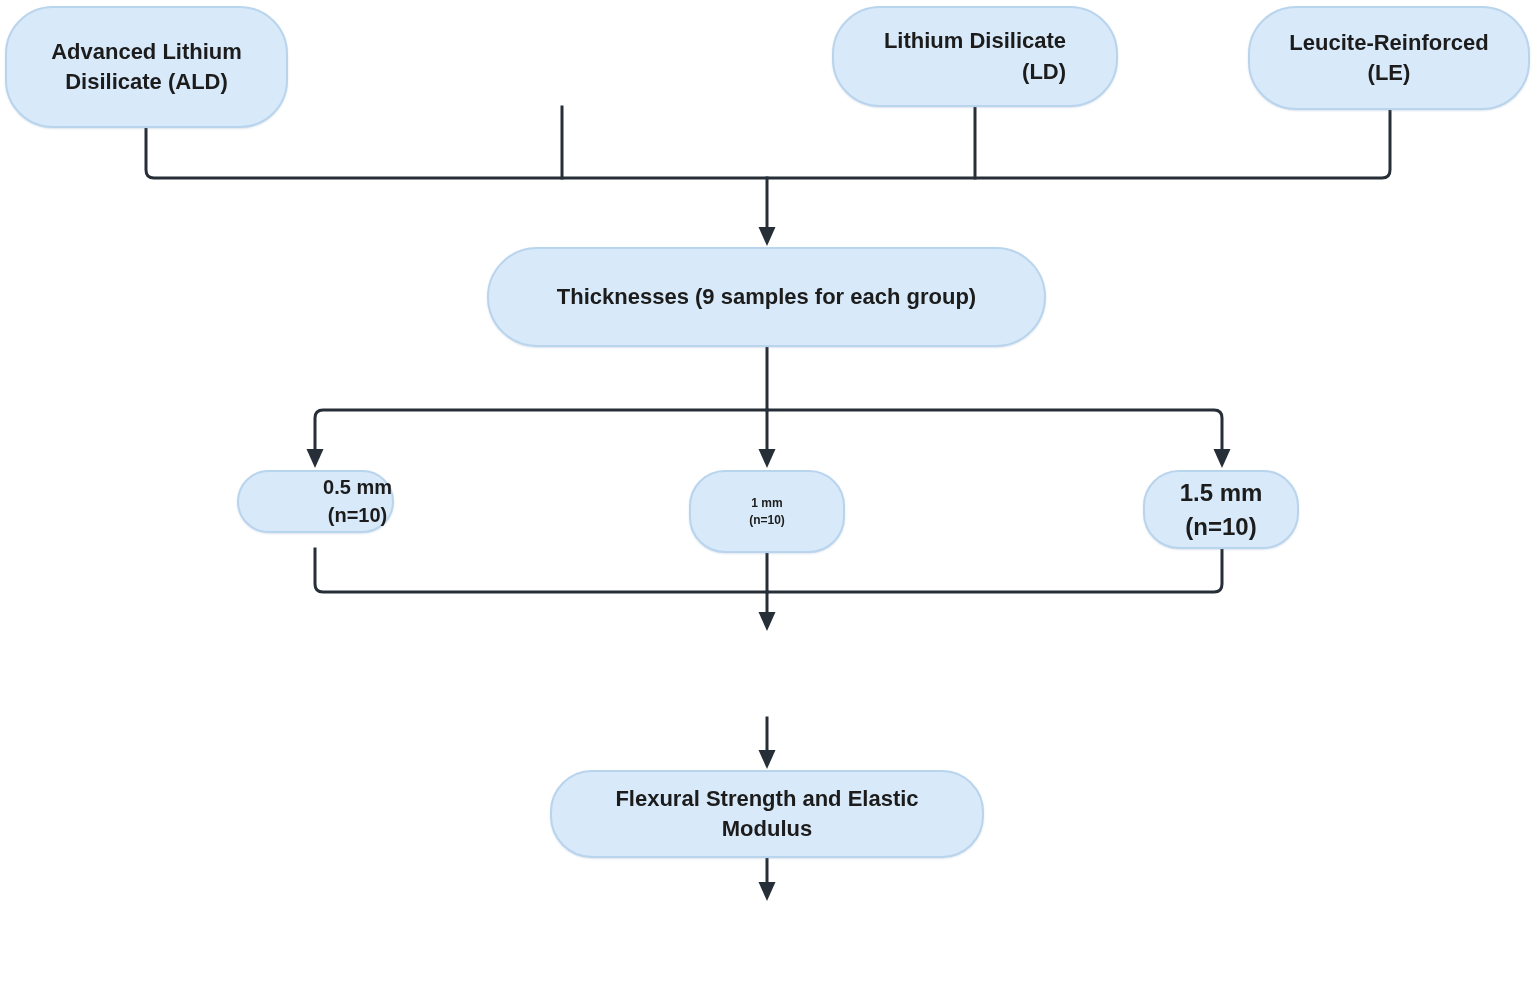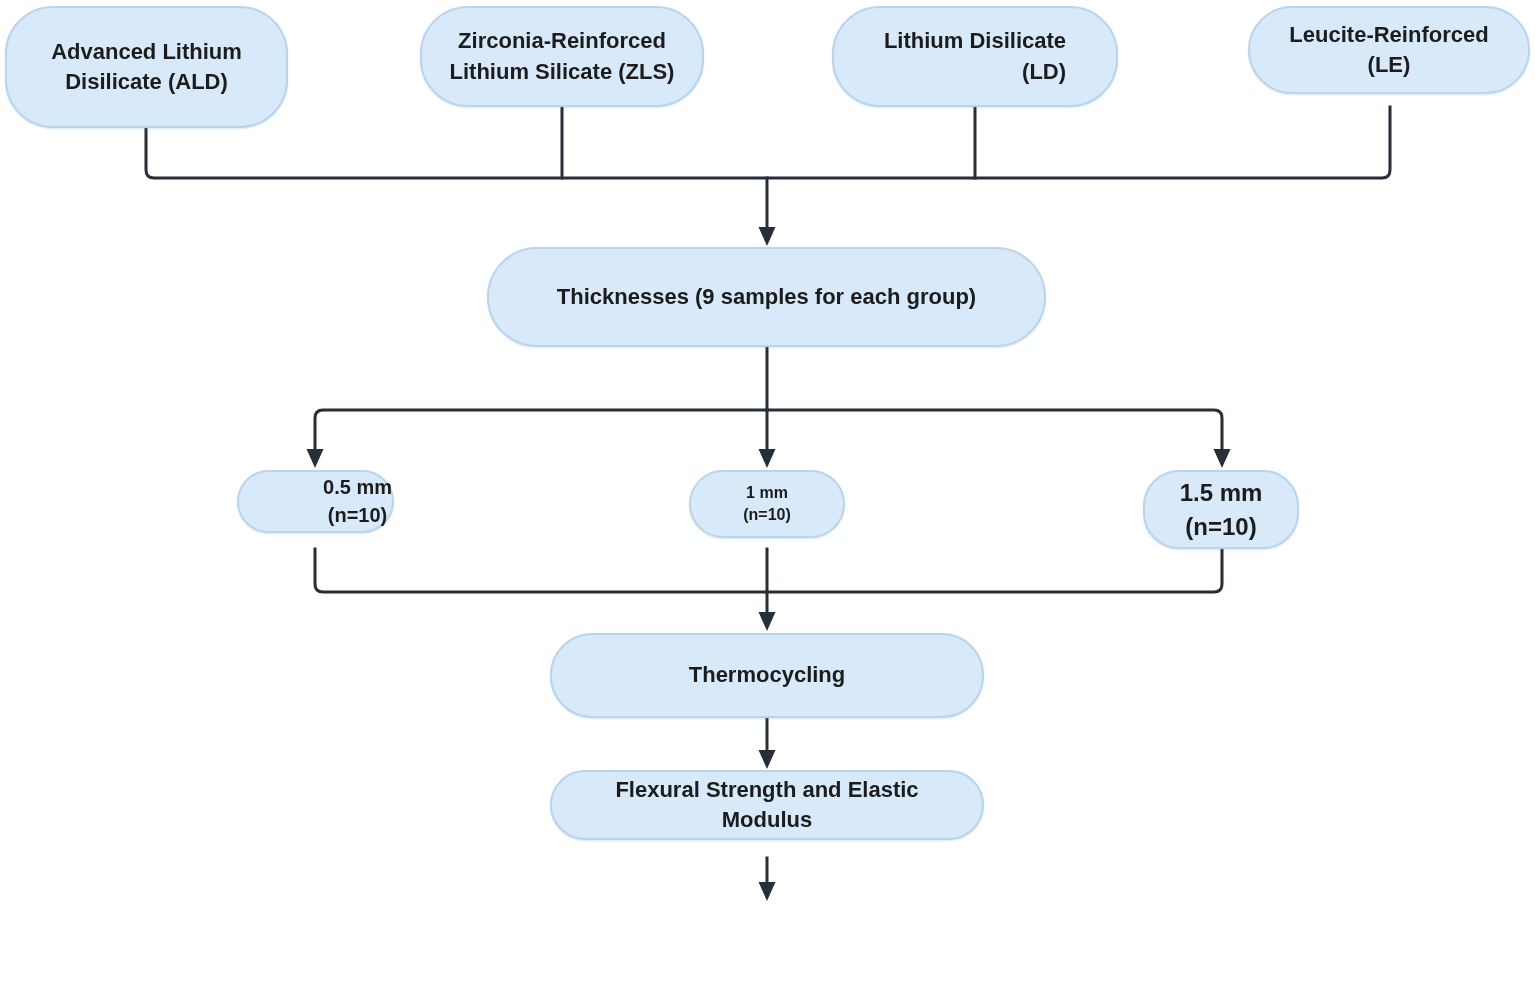--- a/index.html
+++ b/index.html
@@ -43,27 +43,27 @@
     display:flex;
     align-items:center;
     justify-content:center;
     text-align:center;
     line-height:1.38;
     box-shadow:0 1px 2px rgba(120,150,185,0.25);
   }
   .n-ald        {left:5px;    top:6px;   width:283px; height:122px; border-radius:48px; font-size:22px;}
   .n-zls        {left:420px;  top:6px;   width:284px; height:101px; border-radius:48px; font-size:22px;}
   .n-ld         {left:832px;  top:6px;   width:286px; height:101px; border-radius:48px; font-size:22px;text-align:right;}
-  .n-le         {left:1248px; top:6px;   width:282px; height:88px; border-radius:48px; font-size:22px;}
+  .n-le         {left:1248px; top:6px;   width:282px; height:104px; border-radius:48px; font-size:22px;}
   .n-thicknesses{left:487px;  top:247px; width:559px; height:100px; border-radius:50px; font-size:22px;}
   .n-t05        {left:237px;  top:470px; width:157px; height:63px;  border-radius:36px; font-size:20px;justify-content:flex-end;}
-  .n-t1         {left:689px;  top:470px; width:156px; height:68px;  border-radius:36px; font-size:16px;}
+  .n-t1         {left:689px;  top:470px; width:156px; height:83px;  border-radius:36px; font-size:12px;}
   .n-t15        {left:1143px; top:470px; width:156px; height:79px;  border-radius:36px; font-size:24px;}
   .n-thermo     {left:550px;  top:633px; width:434px; height:85px;  border-radius:42px; font-size:22px;}
-  .n-flex       {left:550px;  top:770px; width:434px; height:70px;  border-radius:42px; font-size:22px;}
+  .n-flex       {left:550px;  top:770px; width:434px; height:88px;  border-radius:42px; font-size:22px;}
   .n-sem        {left:550px;  top:903px; width:434px; height:88px;  border-radius:42px; font-size:22px;}
 </style>
 </head>
 <body>
 
 <div class="canvas">
 
   <svg class="connectors" viewBox="0 0 1535 993" aria-hidden="true">
 
     <path d="M146 107 V170 Q146 178 154 178 H1382 Q1390 178 1390 170 V107"></path>
@@ -87,23 +87,20 @@
     <path d="M767 718 V752"></path>
     <polygon points="767,769 758.5,750 775.5,750"></polygon>
 
     <path d="M767 858 V884"></path>
     <polygon points="767,901 758.5,882 775.5,882"></polygon>
   </svg>
 
   <div class="node n-ald">
     <span>Advanced Lithium<br>Disilicate (ALD)</span>
   </div>
-  <div class="node n-zls">
-    <span>Zirconia-Reinforced<br>Lithium Silicate (ZLS)</span>
-  </div>
   <div class="node n-ld">
     <span>Lithium Disilicate<br>(LD)</span>
   </div>
   <div class="node n-le">
     <span>Leucite-Reinforced<br>(LE)</span>
   </div>
 
   <div class="node n-thicknesses">
     <span>Thicknesses (9 samples for each group)</span>
   </div>
@@ -111,20 +108,17 @@
   <div class="node n-t05">
     <span>0.5 mm<br>(n=10)</span>
   </div>
   <div class="node n-t1">
     <span>1 mm<br>(n=10)</span>
   </div>
   <div class="node n-t15">
     <span>1.5 mm<br>(n=10)</span>
   </div>
 
-  <div class="node n-thermo">
-    <span>Thermocycling</span>
-  </div>
   <div class="node n-flex">
     <span>Flexural Strength and Elastic<br>Modulus</span>
   </div>
 
 </div>
 
 </body></html>

